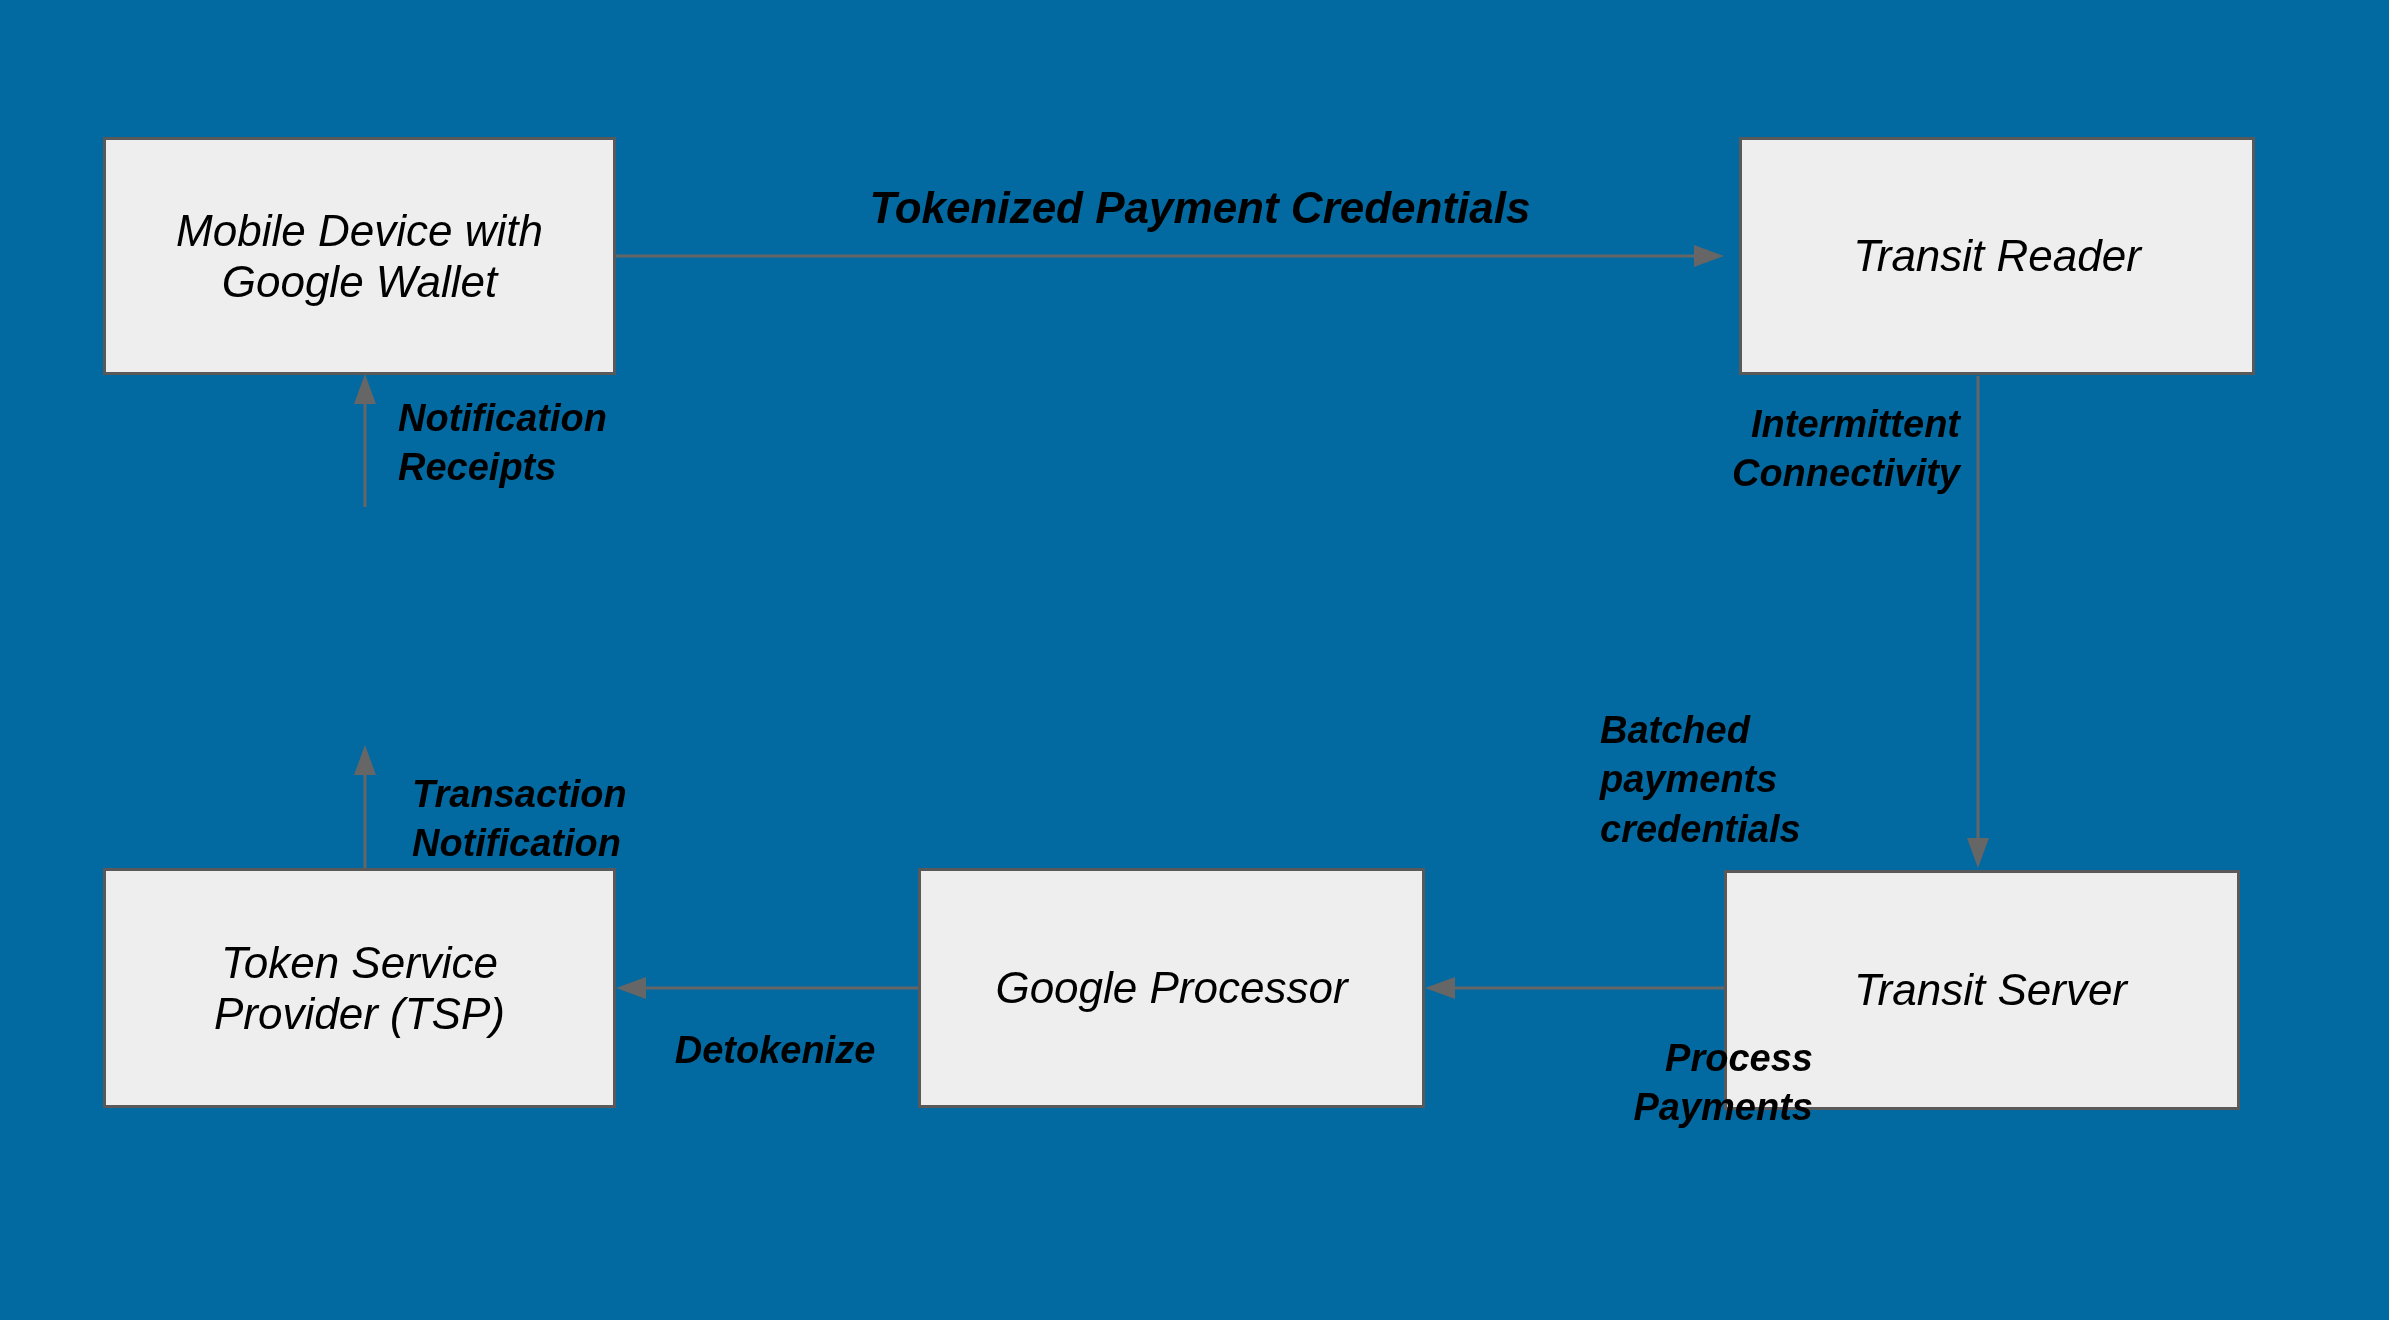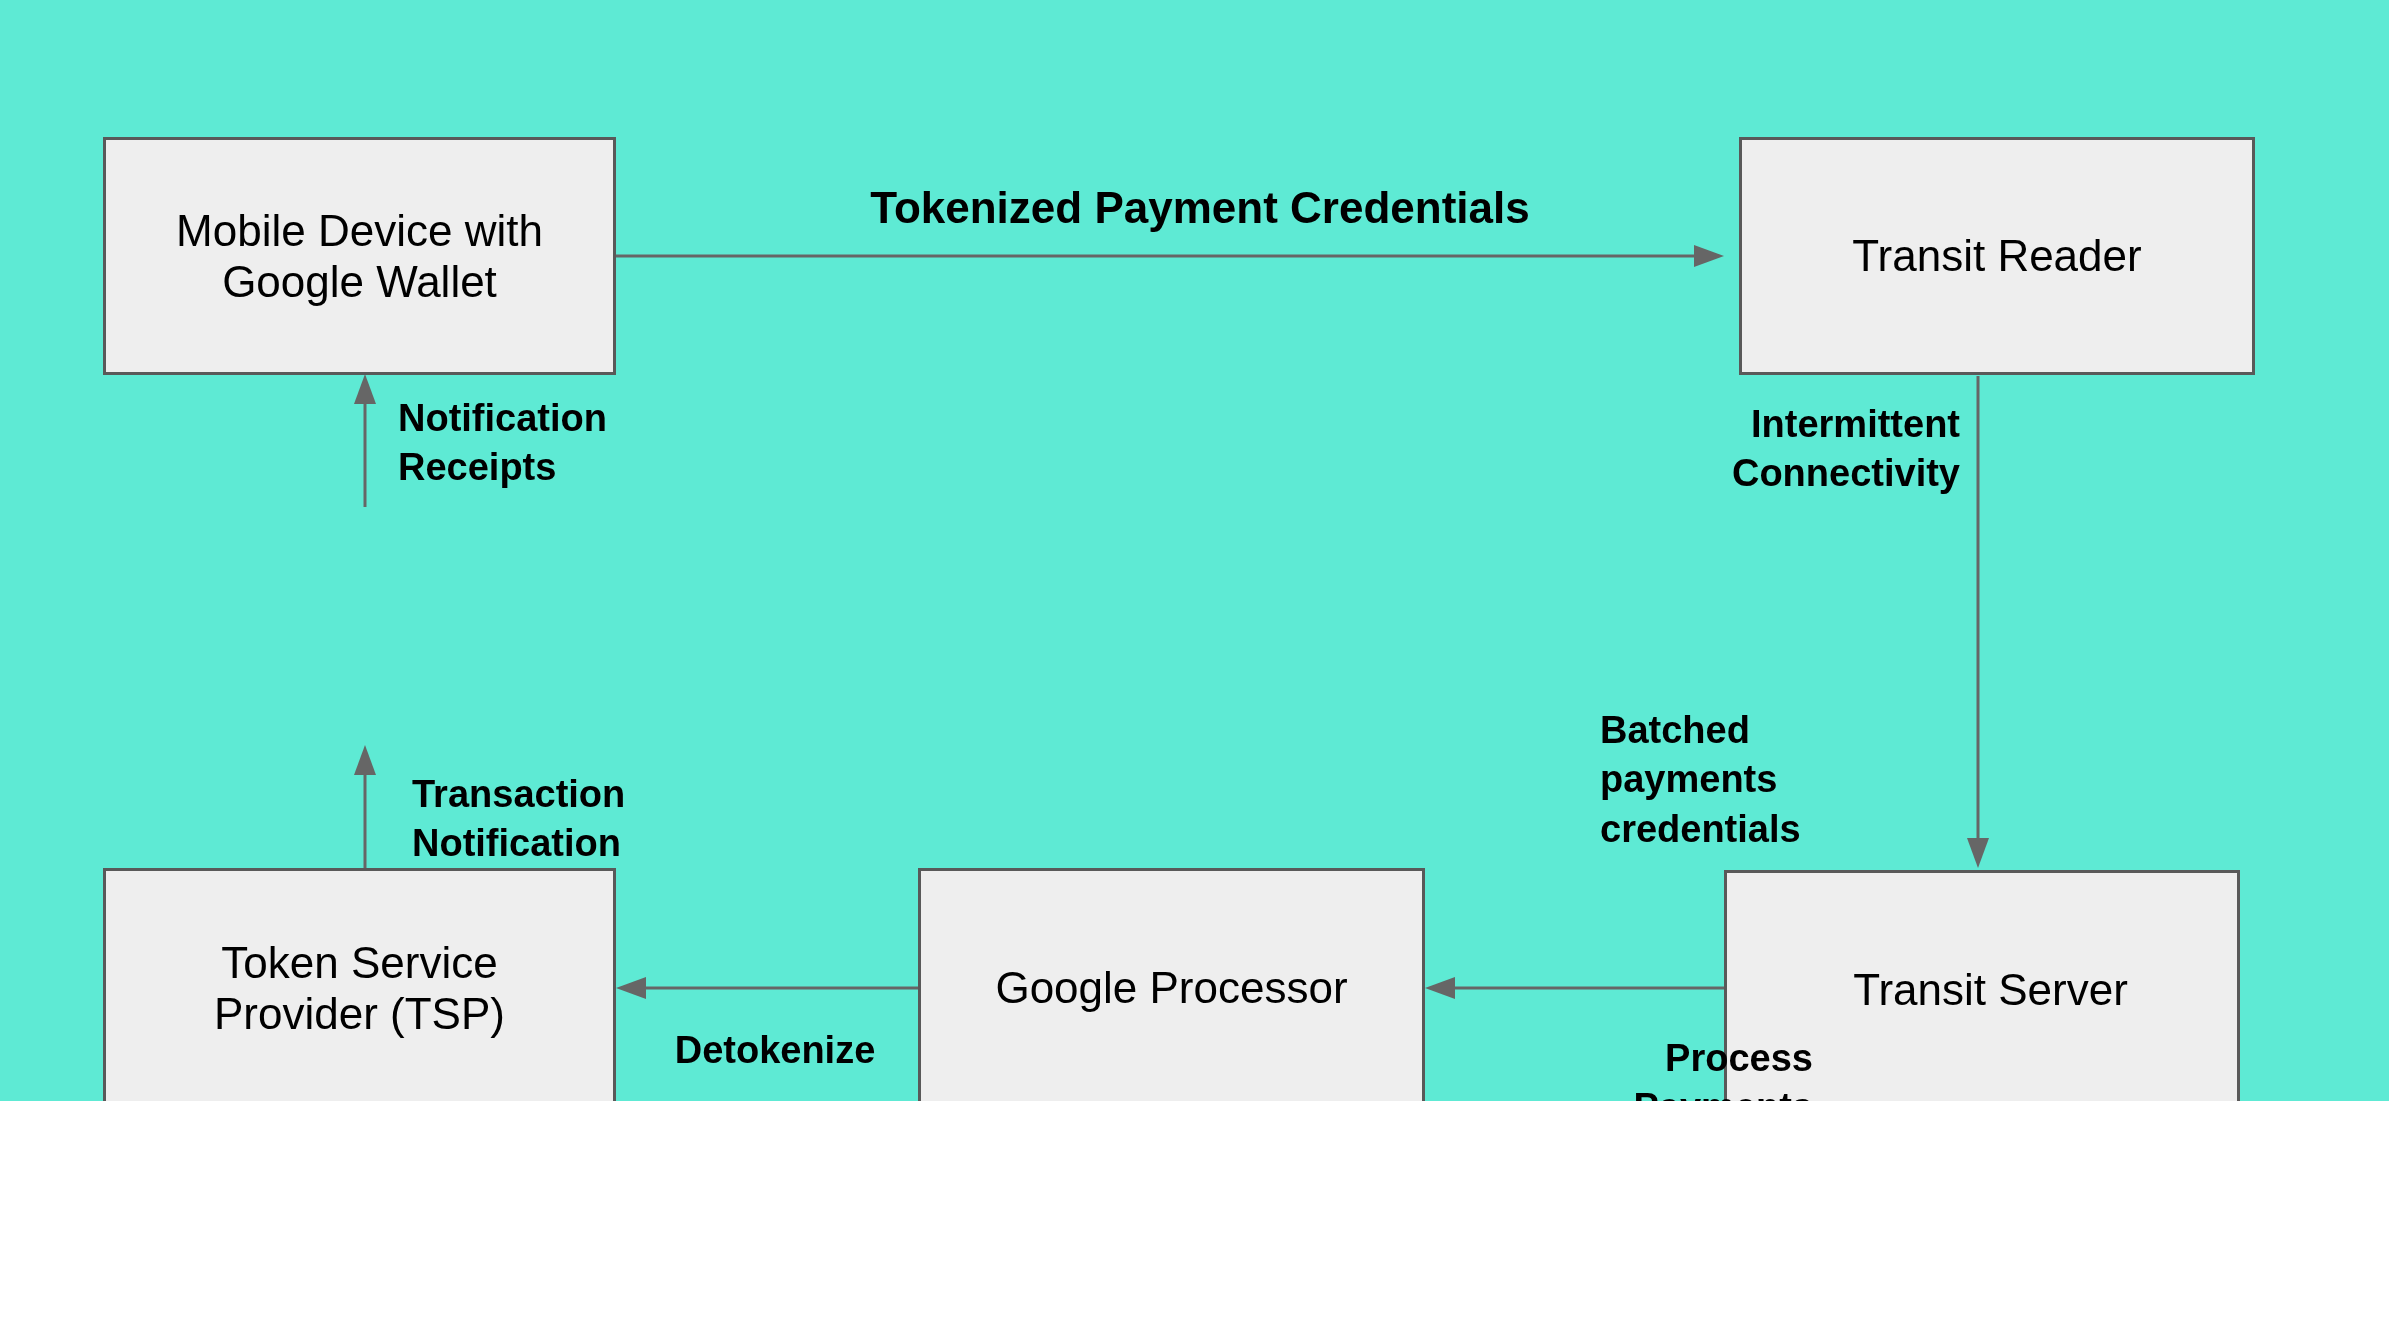--- a/index.html
+++ b/index.html
@@ -1,22 +1,23 @@
 <!DOCTYPE html>
 <html><head>
 <meta charset="utf-8">
 <style>
   html, body { margin: 0; padding: 0; background: #ffffff; }
   .canvas {
     position: relative;
     width: 2389px;
-    height: 1101px;
-    background: #5eead4;
+    height: 1320px;
+    background: #0369a1;
     font-family: "Liberation Sans", sans-serif;
     overflow: hidden;
+    font-style: italic;
   }
   .edges {
     position: absolute;
     left: 0; top: 0;
     width: 2389px;
     height: 1344px;
   }
   .node {
     position: absolute;
     background: #eeeeee;

